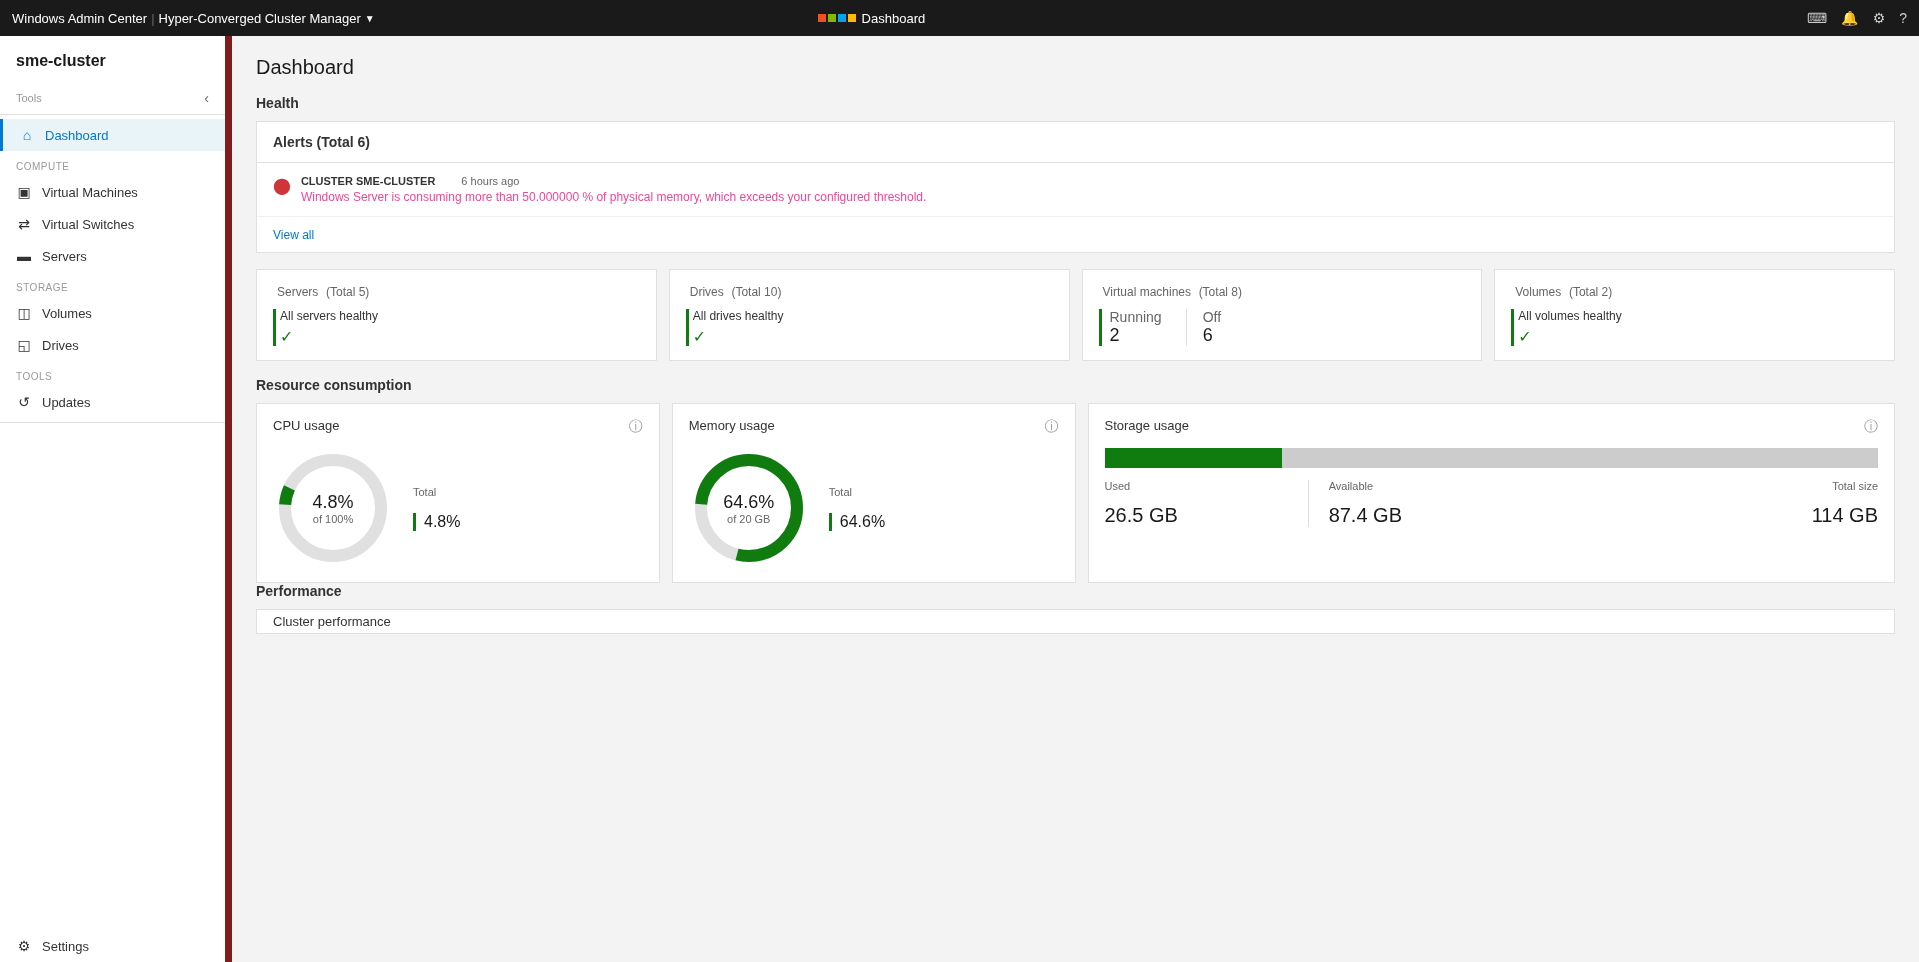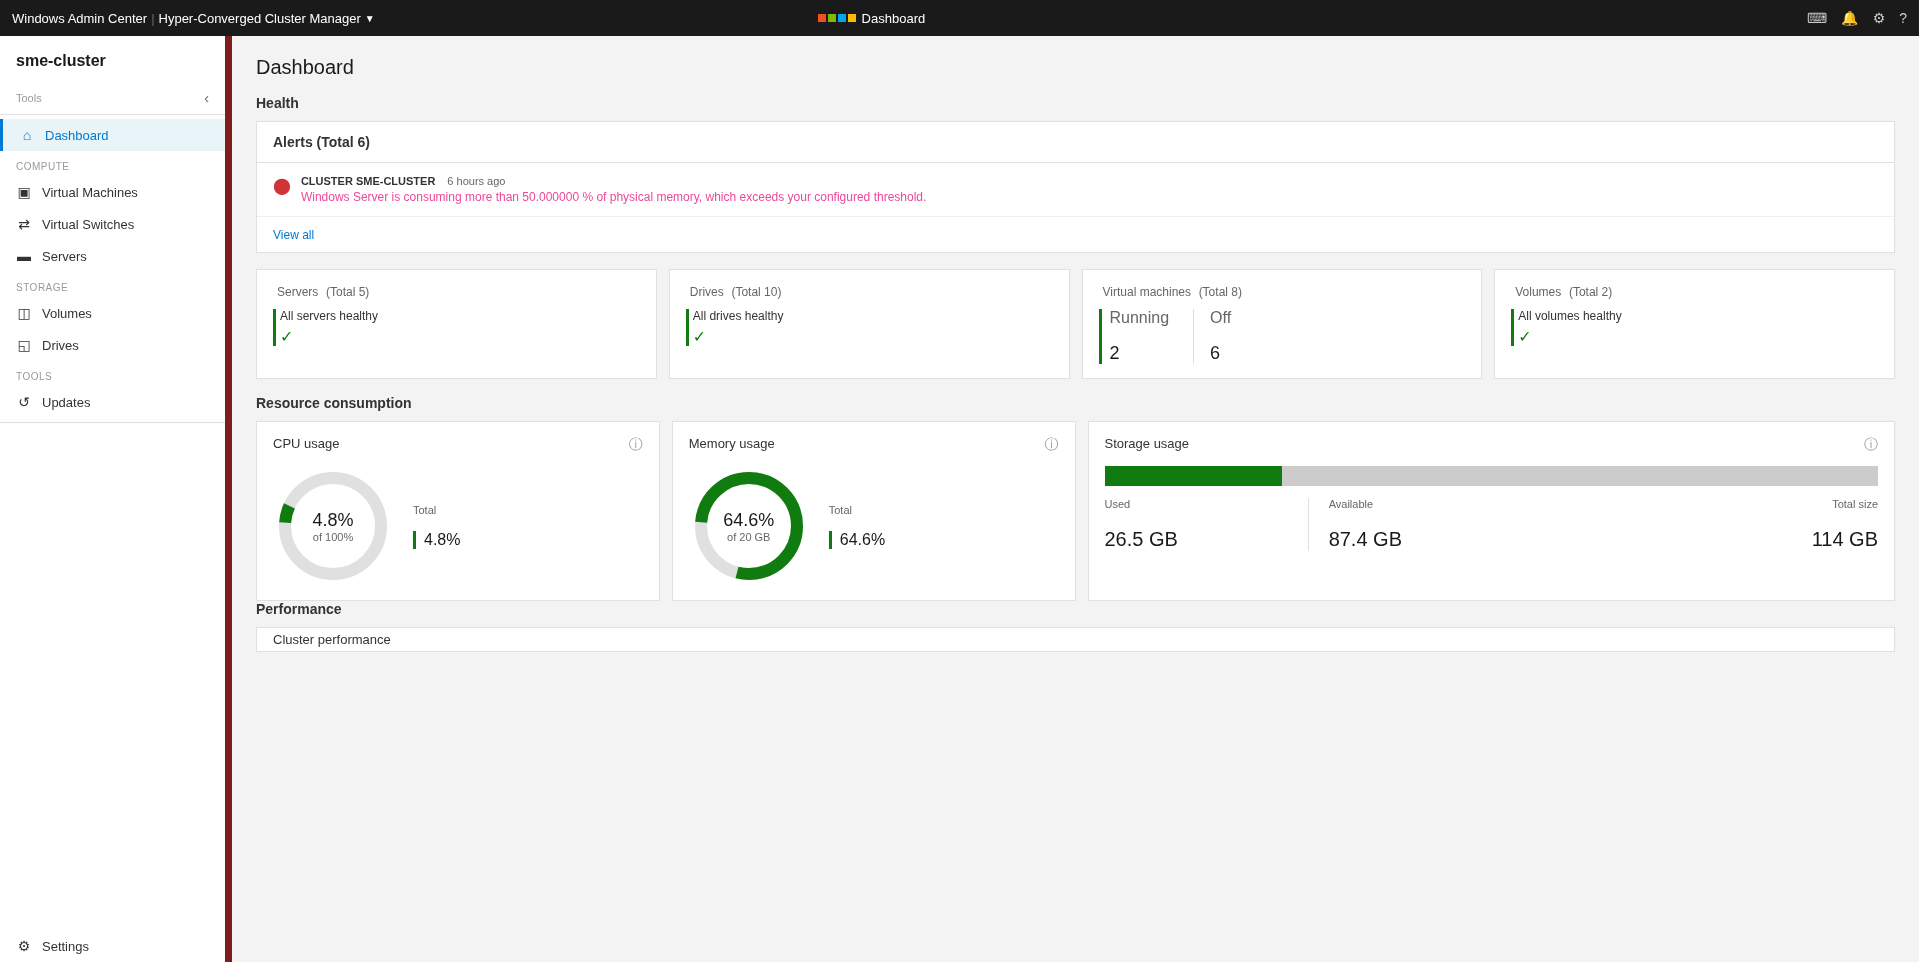--- a/index.html
+++ b/index.html
@@ -105,40 +105,40 @@
     .alerts-title { font-size: 14px; font-weight: 600; }
     .alert-row {
       display: flex;
       align-items: flex-start;
       gap: 10px;
       padding: 12px 16px;
       border-bottom: 1px solid #f0f0f0;
     }
     .alert-icon { color: #d13438; font-size: 16px; margin-top: 1px; }
     .alert-body { flex: 1; }
-    .alert-header { display: flex; align-items: center; gap: 12px; margin-bottom: 3px; }
+    .alert-header { display: flex; align-items: center; gap: 26px; margin-bottom: 3px; }
     .alert-cluster { font-size: 11px; font-weight: 600; color: #333; }
     .alert-time { font-size: 11px; color: #666; }
     .alert-msg { font-size: 12px; color: #ec4899; }
     .view-all { padding: 10px 16px; }
     .view-all a { color: #0078d4; text-decoration: none; font-size: 12px; }
 
     
     .cards-row { display: grid; grid-template-columns: 1fr 1fr 1fr 1fr; gap: 12px; margin-bottom: 16px; }
     .status-card { background: #fff; border: 1px solid #e0e0e0; padding: 14px 16px; }
     .status-card-title { font-size: 13px; color: #333; margin-bottom: 10px; }
     .status-card-title span { font-weight: 400; color: #666; font-size: 12px; margin-left: 4px; }
     .status-card-content { display: flex; gap: 16px; }
     .status-healthy { border-left: 3px solid #107c10; padding-left: 4px; }
     .status-healthy-text { font-size: 12px; color: #333; margin-bottom: 4px; }
     .check-icon { color: #107c10; font-size: 16px; }
     .vm-stats { display: flex; gap: 0; }
     .vm-stat { padding: 0 16px 0 8px; border-left: 3px solid #107c10; }
     .vm-stat + .vm-stat { border-left: 1px solid #e0e0e0; margin-left: 8px; }
-    .vm-stat-label { font-size: 16px; color: #666; margin-bottom: 16px; }
+    .vm-stat-label { font-size: 14px; color: #666; margin-bottom: 0; }
     .vm-stat-value { font-size: 18px; font-weight: 300; color: #1a1a1a; }
     .resource-cards-row { display: grid; grid-template-columns: 1fr 1fr 2fr; gap: 12px; }
     .resource-card { background: #fff; border: 1px solid #e0e0e0; padding: 14px 16px; }
     .resource-card-title { font-size: 13px; font-weight: 500; color: #333; margin-bottom: 12px; display: flex; align-items: flex-start; justify-content: space-between; }
     .info-icon { color: #999; font-size: 14px; cursor: pointer; }
 
     
     .donut-container { display: flex; align-items: center; gap: 20px; }
     .donut-wrap { position: relative; width: 120px; height: 120px; }
     .donut-label { position: absolute; top: 50%; left: 50%; transform: translate(-50%, -50%); text-align: center; }
@@ -148,21 +148,21 @@
     .donut-legend-label { font-size: 11px; color: #666; margin-bottom: 15px; }
     .donut-legend-value { font-size: 16px; font-weight: 300; color: #1a1a1a; padding-left: 8px; border-left: 3px solid #107c10; }
 
     
     .storage-bar-wrap { margin: 12px 0; }
     .storage-bar-bg { background: #ccc; height: 20px; width: 100%; position: relative; }
     .storage-bar-fill { background: #107c10; height: 100%; }
     .storage-stats { display: flex; gap: 0; margin-top: 8px; }
     .storage-stat { flex: 1; }
     .storage-stat:last-child { text-align: right; }
-    .storage-stat-label { font-size: 11px; color: #666; margin-bottom: 18px; }
+    .storage-stat-label { font-size: 11px; color: #666; margin-bottom: 12px; }
     .storage-stat-value { font-size: 20px; font-weight: 300; color: #1a1a1a; }
     .storage-divider { width: 1px; background: #e0e0e0; margin: 0 20px; }
 
     
     .performance-section { background: #fff; border: 1px solid #e0e0e0; padding: 4px 16px; }
     .perf-sub-title { font-size: 13px; font-weight: 500; color: #333; }
   </style>
 </head>
 <body>
 

